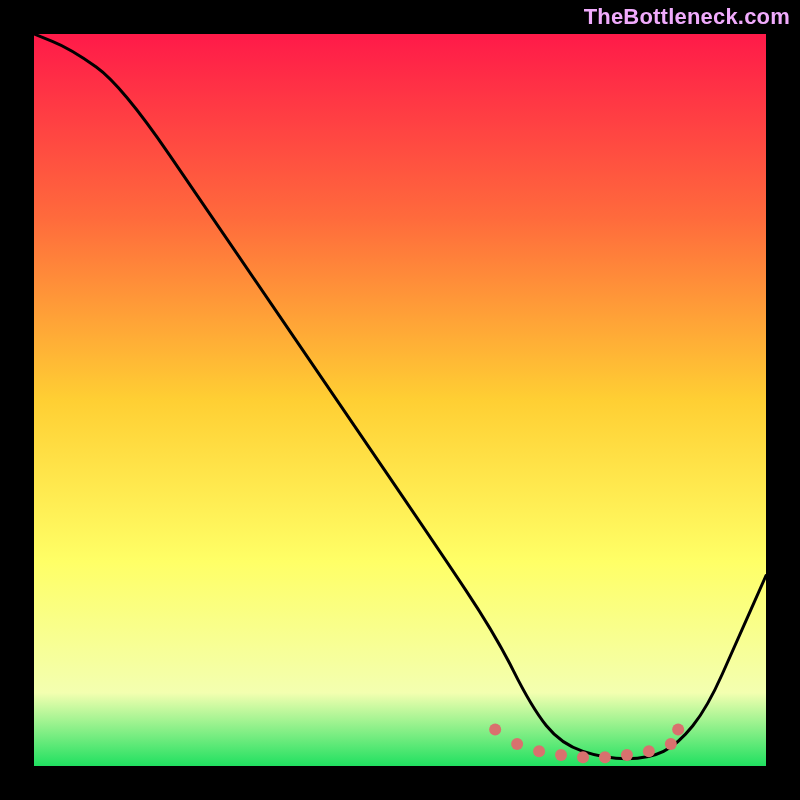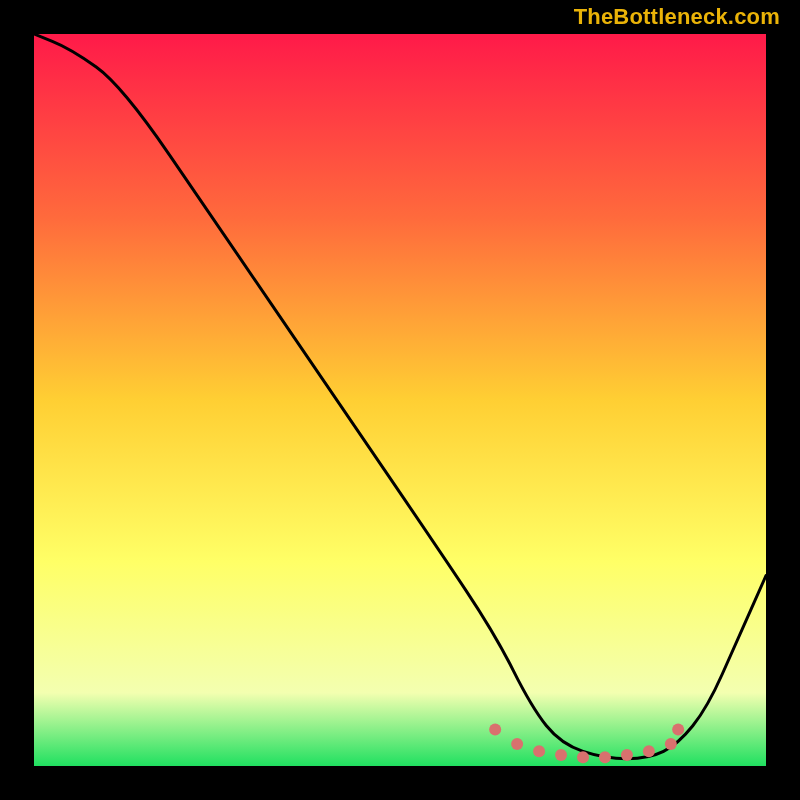--- a/index.html
+++ b/index.html
@@ -13,24 +13,24 @@
   }
   .frame {
     position: relative;
     width: 800px;
     height: 800px;
     background: #000;
   }
   .watermark {
     position: absolute;
     top: 4px;
-    right: 20px;
+    right: 10px;
     font-size: 22px;
     font-weight: bold;
-    color: #eab308;
+    color: #f0abfc;
     letter-spacing: 0.2px;
     z-index: 5;
   }
   .plot-wrap {
     position: absolute;
     left: 34px;
     top: 34px;
     width: 732px;
     height: 732px;
   }

